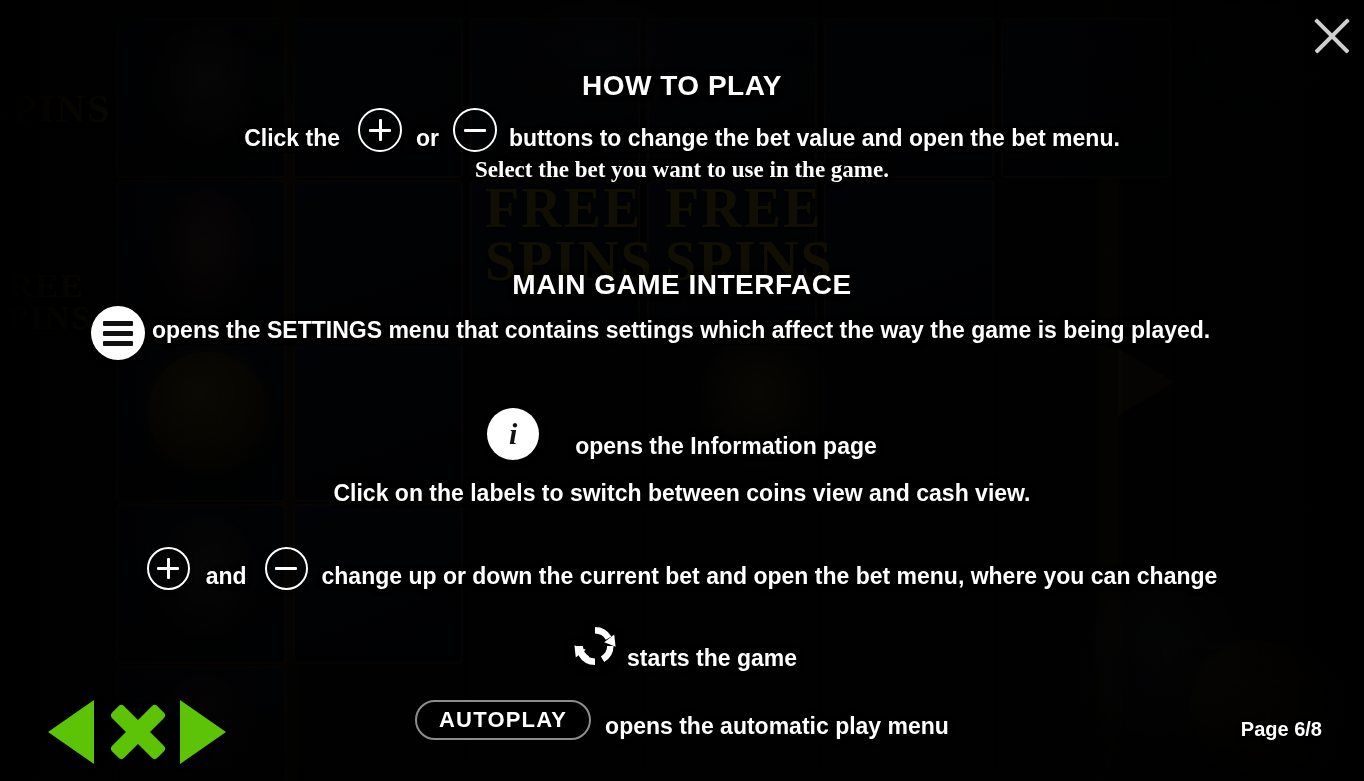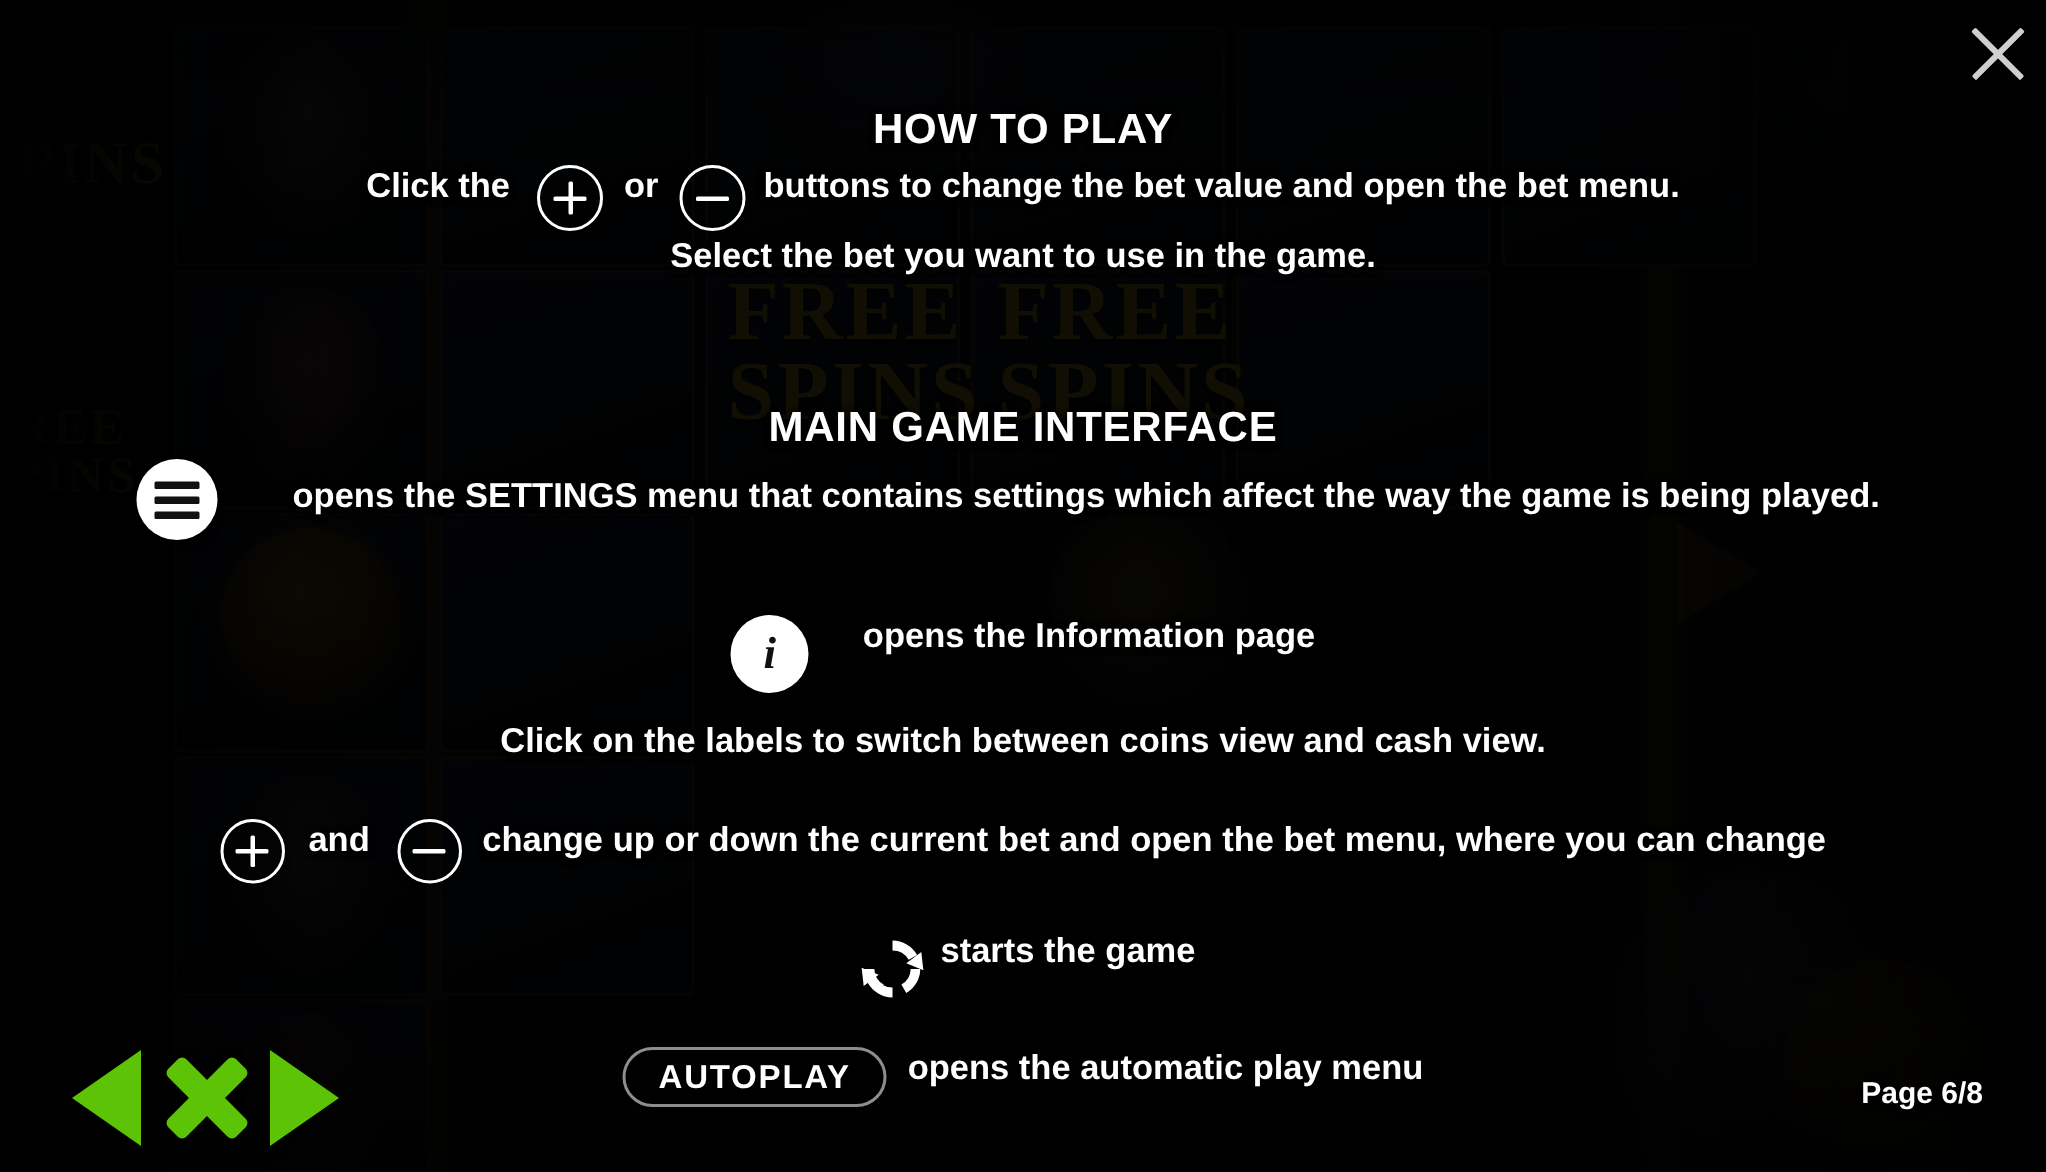--- a/index.html
+++ b/index.html
@@ -72,21 +72,21 @@
     white-space:nowrap;
   }
 
   .h1{
     position:absolute; left:0; right:0; font-size:28px; letter-spacing:.5px;
   }
   .line{ position:absolute; left:0; right:0; font-size:23px; }
 
   .row{
     position:absolute; left:0; right:0;
-    display:flex; align-items:flex-start; justify-content:center;
+    display:flex; align-items:flex-end; justify-content:center;
     gap:0;
   }
   .row .txt{ font-size:23px; }
 
   
   .circbtn{
     position:relative; flex:0 0 auto;
     border:2.5px solid #fff; border-radius:50%;
     display:inline-flex; align-items:center; justify-content:center;
     box-shadow:0 1px 4px rgba(0,0,0,.9);
@@ -242,30 +242,30 @@
       <span style="display:inline-block;width:14px;"></span>
       <span class="txt">or</span>
       <span style="display:inline-block;width:14px;"></span>
       <span class="circbtn" style="width:44px;height:44px;">
         <span class="bar bh"></span>
       </span>
       <span style="display:inline-block;width:12px;"></span>
       <span class="txt">buttons to change the bet value and open the bet menu.</span>
     </div>
 
-    <div class="txt line" style="top:157px;">Select the bet you want to use in the game.</div>
+    <div class="txt line" style="top:157px;font-family:Liberation Serif, serif;">Select the bet you want to use in the game.</div>
 
     <div class="txt h1" style="top:269px;">MAIN GAME INTERFACE</div>
 
     <div class="hamburger" style="left:91px;top:306px;width:54px;height:54px;">
       <i></i>
         <i></i>
         <i></i>
     </div>
-    <div class="txt" style="position:absolute;left:152px;top:317px;font-size:23px;text-align:center;margin-left:43px;">opens the SETTINGS menu that contains settings which affect the way the game is being played.</div>
+    <div class="txt" style="position:absolute;left:152px;top:317px;font-size:23px;text-align:center;">opens the SETTINGS menu that contains settings which affect the way the game is being played.</div>
 
     <div class="row" style="top:410px;height:50px;">
       <span class="infocircle" style="width:52px;height:52px;font-size:30px;">
         <span>i</span>
       </span>
       <span style="display:inline-block;width:36px;"></span>
       <span class="txt">opens the Information page</span>
     </div>
 
     <div class="txt line" style="top:480px;">Click on the labels to switch between coins view and cash view.</div>

